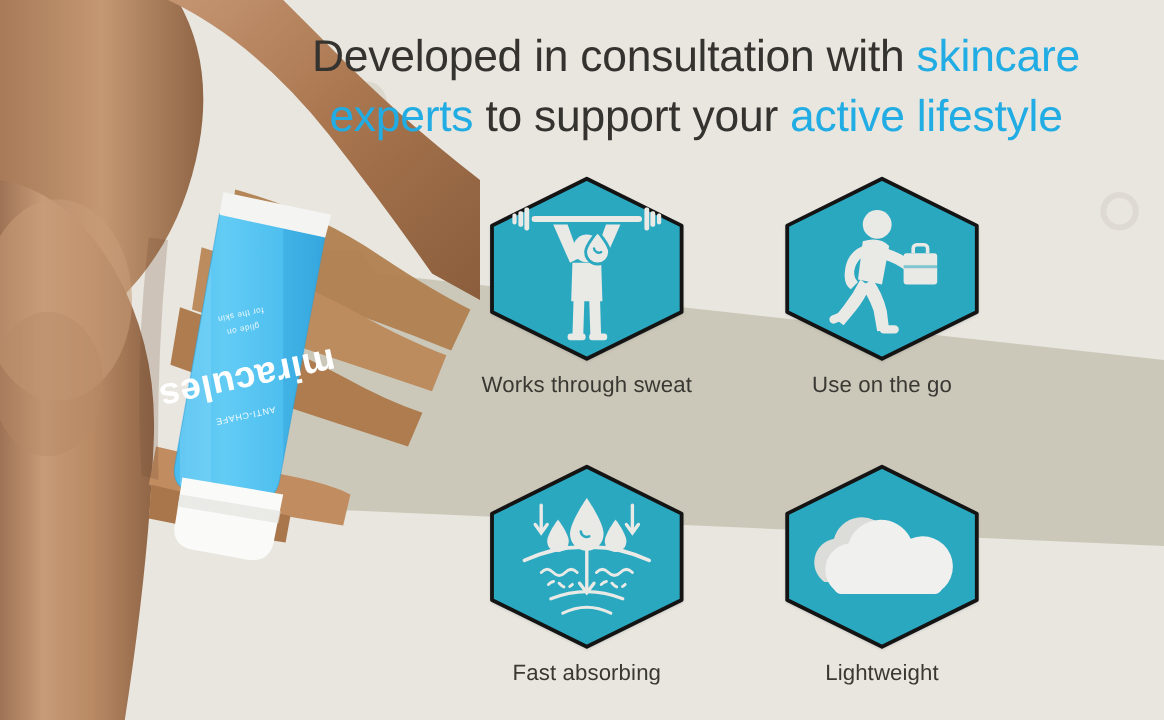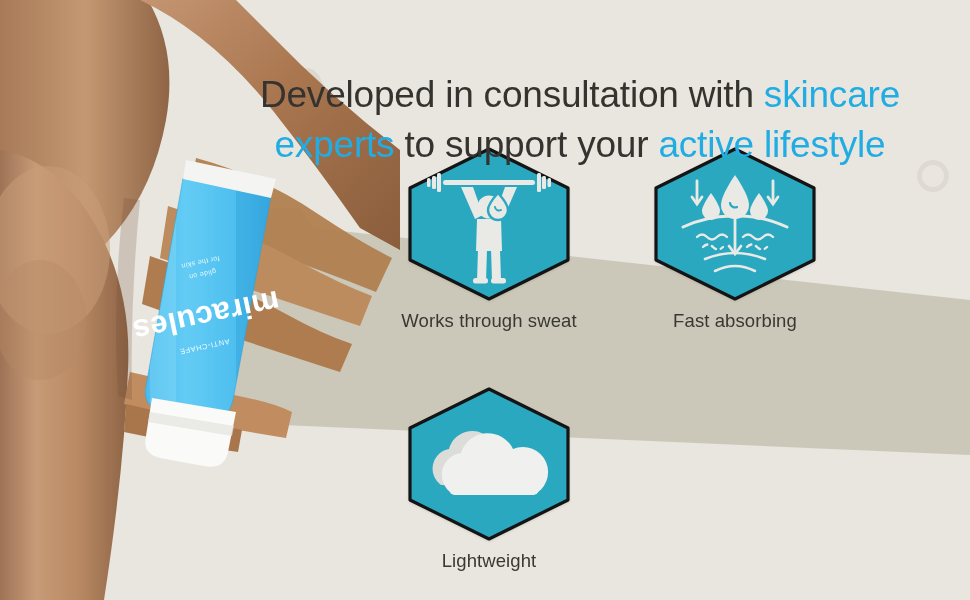--- a/index.html
+++ b/index.html
@@ -30,21 +30,20 @@
   
   .headline {
     position:absolute; left:200px; top:22px; width:760px;
     text-align:center;
     font-size:37px;
     line-height:1.36;
     letter-spacing:-0.2px;
     color:#35332F;
     font-weight:500;
     z-index:5;
-    margin-top:48px;
   }
   .headline .hl { color:#21ACE3; }
 
   
   .features {
     position:absolute; left:392px; top:145px;
     width:440px; height:450px;
     display:grid;
     grid-template-columns:1fr 1fr;
     grid-template-rows:1fr 1fr;
@@ -184,20 +183,51 @@
 
           <g>
             <path d="M95,48 C95,48 105,59 105,65 a10,10 0 0 1 -20,0 C85,59 95,48 95,48 Z" fill="#E9E9E6" stroke="#2AA8C0" stroke-width="2.4"></path>
             <path d="M92,62 a4,4 0 0 0 6,3" fill="none" stroke="#2AA8C0" stroke-width="2" stroke-linecap="round"></path>
           </g>
         </svg>
       </div>
       <div class="feature-label">Works through sweat</div>
     </div>
 
+    <div class="feature">
+      <div class="hexwrap">
+        <svg width="172" height="158" viewBox="0 0 172 158">
+          <polygon points="86,4 165,43 165,115 86,154 7,115 7,43" fill="#2AA8C0" stroke="#141414" stroke-width="3.2" stroke-linejoin="round"></polygon>
+          <g fill="#E9E9E6">
+
+            <circle cx="82" cy="42" r="12"></circle>
+
+            <path d="M70,56 Q84,52 92,60 L86,92 L66,88 Z"></path>
+
+            <path d="M70,60 Q56,66 55,82 Q54,92 60,96 L66,90 Q62,86 63,80 Q65,70 75,66 Z"></path>
+
+            <path d="M90,62 Q102,66 110,72 L105,80 Q97,74 87,71 Z"></path>
+
+            <path d="M78,88 Q86,98 90,114 L92,130 L82,131 L79,114 Q74,100 68,94 Z"></path>
+
+            <path d="M68,88 Q62,100 54,110 L46,120 L54,126 L64,114 Q72,104 76,94 Z"></path>
+
+            <rect x="84" y="126" width="16" height="7" rx="3.5"></rect>
+            <rect x="42" y="116" width="16" height="7" rx="3.5" transform="rotate(-22 50 120)"></rect>
+          </g>
+
+          <g>
+            <rect x="104" y="66" width="28" height="26" rx="2.5" fill="#E9E9E6"></rect>
+            <path d="M112,66 v-4 a3,3 0 0 1 3,-3 h6 a3,3 0 0 1 3,3 v4" fill="none" stroke="#E9E9E6" stroke-width="3"></path>
+            <rect x="104" y="76" width="28" height="2.5" fill="#2AA8C0" opacity="0.55"></rect>
+          </g>
+        </svg>
+      </div>
+      <div class="feature-label">Use on the go</div>
+    </div>
 
     <div class="feature">
       <div class="hexwrap">
         <svg width="172" height="158" viewBox="0 0 172 158">
           <polygon points="86,4 165,43 165,115 86,154 7,115 7,43" fill="#2AA8C0" stroke="#141414" stroke-width="3.2" stroke-linejoin="round"></polygon>
           <g stroke="#E9E9E6" fill="none" stroke-linecap="round">
 
             <path d="M86,30 C86,30 100,50 100,60 a14,14 0 0 1 -28,0 C72,50 86,30 86,30 Z" fill="#E9E9E6" stroke="none"></path>
             <path d="M81,58 a5,5 0 0 0 7,4" stroke="#2AA8C0" stroke-width="2.2" fill="none"></path>
 

